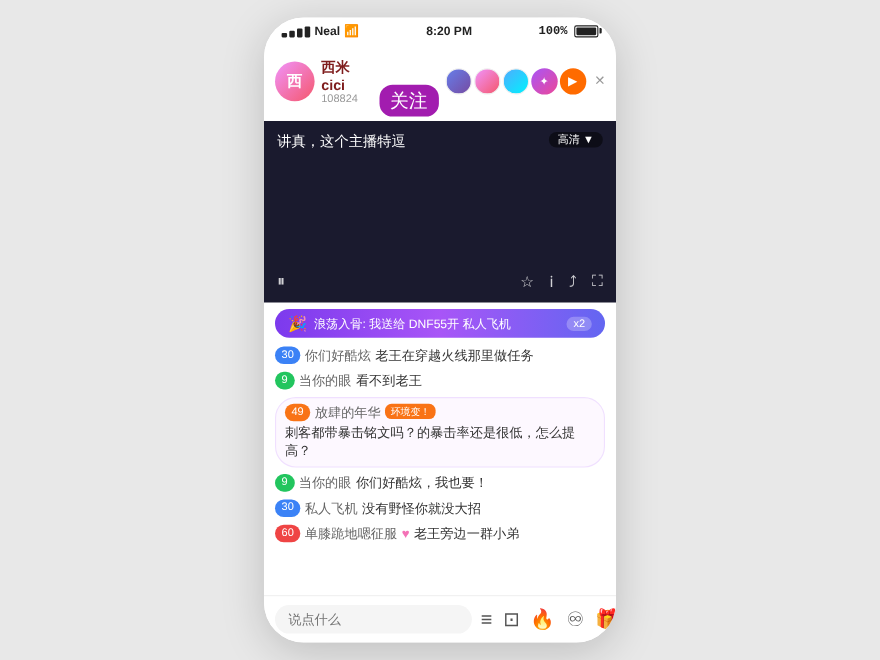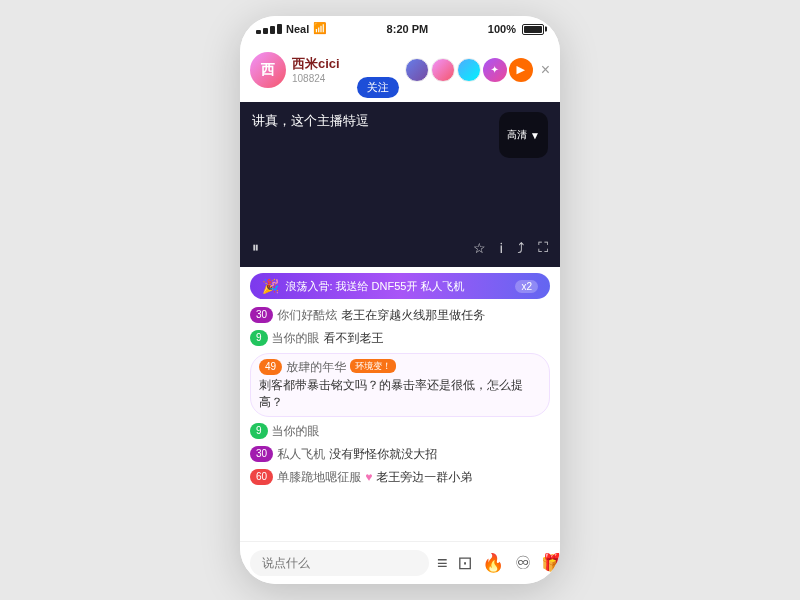--- a/index.html
+++ b/index.html
@@ -32,21 +32,21 @@
       font-size: 11px;
       font-weight: 600;
       color: #222;
       background: #fff;
       flex-shrink: 0;
       gap: 40px;
     }
     .status-left { display: flex; align-items: center; gap: 4px; }
     .status-dots { display: flex; gap: 2px; align-items: flex-end; }
     .status-dot { width: 5px; background: #222; border-radius: 1px; }
-    .status-right { display: flex; align-items: flex-end; gap: 6px; }
+    .status-right { display: flex; align-items: flex-start; gap: 6px; font-family: Liberation Mono, monospace; }
     .battery-icon {
       width: 22px; height: 11px; border: 1.5px solid #222; border-radius: 2px;
       position: relative; display: flex; align-items: center; padding: 1px;
     }
     .battery-icon::after {
       content: '';
       position: absolute;
       right: -4px; top: 50%; transform: translateY(-50%);
       width: 2px; height: 5px; background: #222; border-radius: 0 1px 1px 0;
     }
@@ -64,23 +64,23 @@
       width: 36px; height: 36px; border-radius: 50%;
       background: linear-gradient(135deg, #f093fb, #f5576c);
       overflow: hidden; flex-shrink: 0;
       display: flex; align-items: center; justify-content: center;
       font-size: 14px; color: white; font-weight: bold;
     }
     .streamer-info { flex: 1; min-width: 0; }
     .streamer-name { font-size: 13px; font-weight: 600; color: #7f1d1d; }
     .streamer-id { font-size: 10px; color: #999; }
     .follow-btn {
-      background: #1d4ed8;
+      background: #a21caf;
       color: white; border: none; border-radius: 12px;
-      padding: 3px 10px; font-size: 11px; cursor: pointer;
+      padding: 3px 10px; font-size: 17px; cursor: pointer;
       flex-shrink: 0;
       margin-top: 36px;
     }
     .header-avatars { display: flex; gap: 2px; align-items: center; }
     .small-avatar {
       width: 24px; height: 24px; border-radius: 50%;
       border: 1px solid #eee; overflow: hidden;
       flex-shrink: 0;
     }
     .sa1 { background: linear-gradient(135deg, #667eea, #764ba2); }
@@ -107,21 +107,21 @@
       height: 165px;
       display: flex; align-items: flex-start; justify-content: space-between;
       padding: 10px 12px;
     }
     .video-text {
       color: #fff; font-size: 13px; font-weight: 500; text-align: center;
     }
     .quality-badge {
       background: rgba(0,0,0,0.5);
       color: #fff; font-size: 10px;
-      padding: 16px 8px; border-radius: 10px;
+      padding: 0 8px; border-radius: 10px;
       display: flex; align-items: center; gap: 3px;
     }
     .video-controls {
       position: absolute; bottom: 10px; left: 12px; right: 12px;
       display: flex; align-items: center; justify-content: space-between;
     }
     .ctrl-icon { color: rgba(255,255,255,0.8); font-size: 14px; cursor: pointer; }
     
     .chat-area {
       flex: 1;
@@ -161,21 +161,21 @@
     .msg-row { display: flex; align-items: flex-start; gap: 4px; flex-wrap: wrap; line-height: 1.4; }
     .msg-badge {
       border-radius: 8px;
       padding: 1px 6px;
       font-size: 10px;
       color: white;
       font-weight: 500;
       flex-shrink: 0;
       white-space: nowrap;
     }
-    .badge-blue { background: #a21caf; }
+    .badge-blue { background: #3b82f6; }
     .badge-green { background: #22c55e; }
     .badge-orange { background: #f97316; }
     .badge-red { background: #ef4444; }
     .msg-name {
       font-size: 12px; color: #666; flex-shrink: 0;
     }
     .msg-content { font-size: 12px; color: #333; }
     .msg-tag {
       background: #22c55e;
       color: white; font-size: 9px;
@@ -302,20 +302,21 @@
           <span class="msg-badge badge-orange">49</span>
           <span class="msg-name">放肆的年华</span>
           <span class="msg-tag msg-tag-orange">环境变！</span>
         </div>
         <div class="msg-content">刺客都带暴击铭文吗？的暴击率还是很低，怎么提高？</div>
       </div>
 
       <div class="msg-row">
         <span class="msg-badge badge-green">9</span>
         <span class="msg-name">当你的眼</span>
+        <span class="msg-content">你们好酷炫，我也要！</span>
       </div>
 
       <div class="msg-row">
         <span class="msg-badge badge-blue">30</span>
         <span class="msg-name">私人飞机</span>
         <span class="msg-content">没有野怪你就没大招</span>
       </div>
 
       <div class="msg-row">
         <span class="msg-badge badge-red">60</span>

